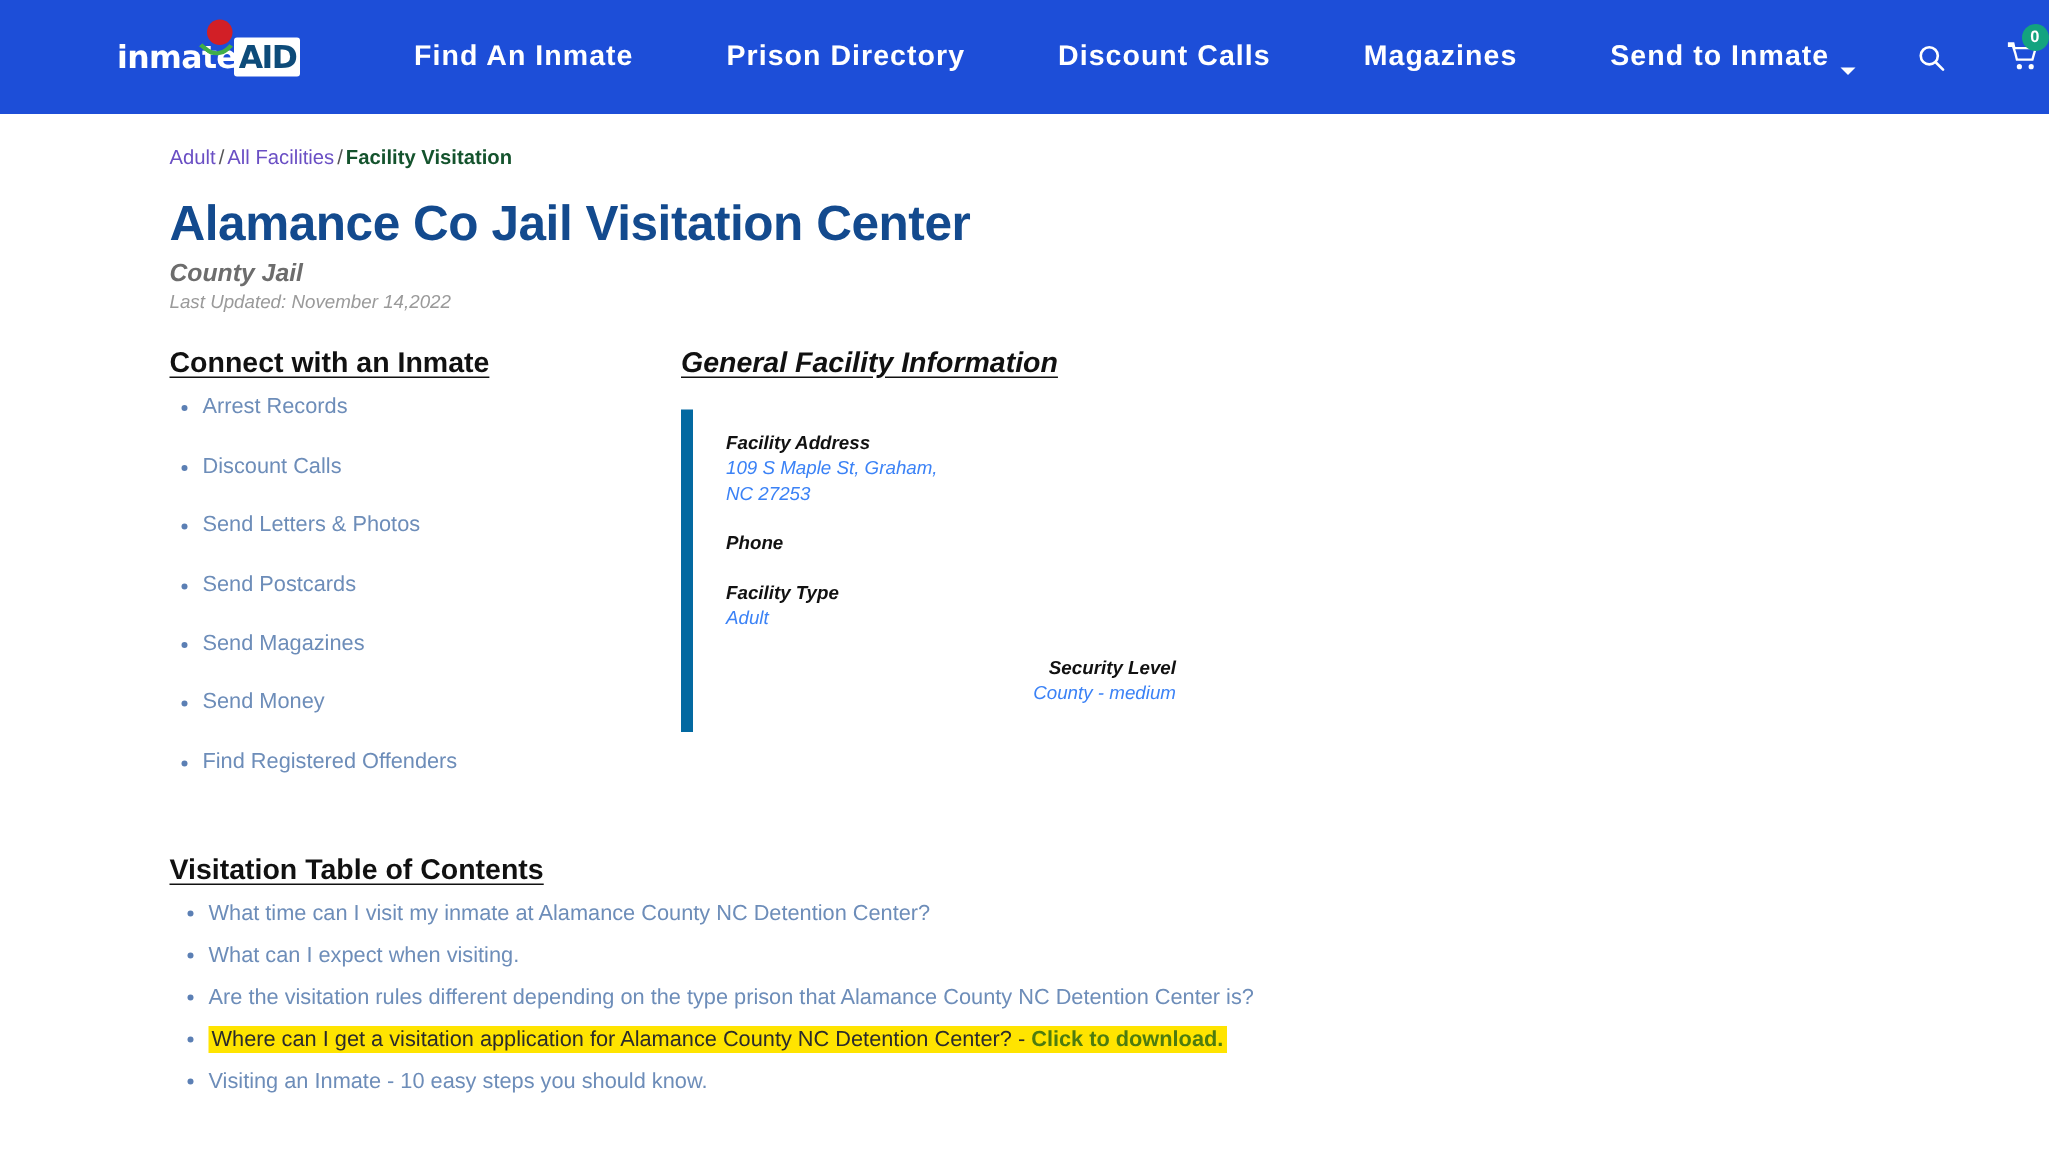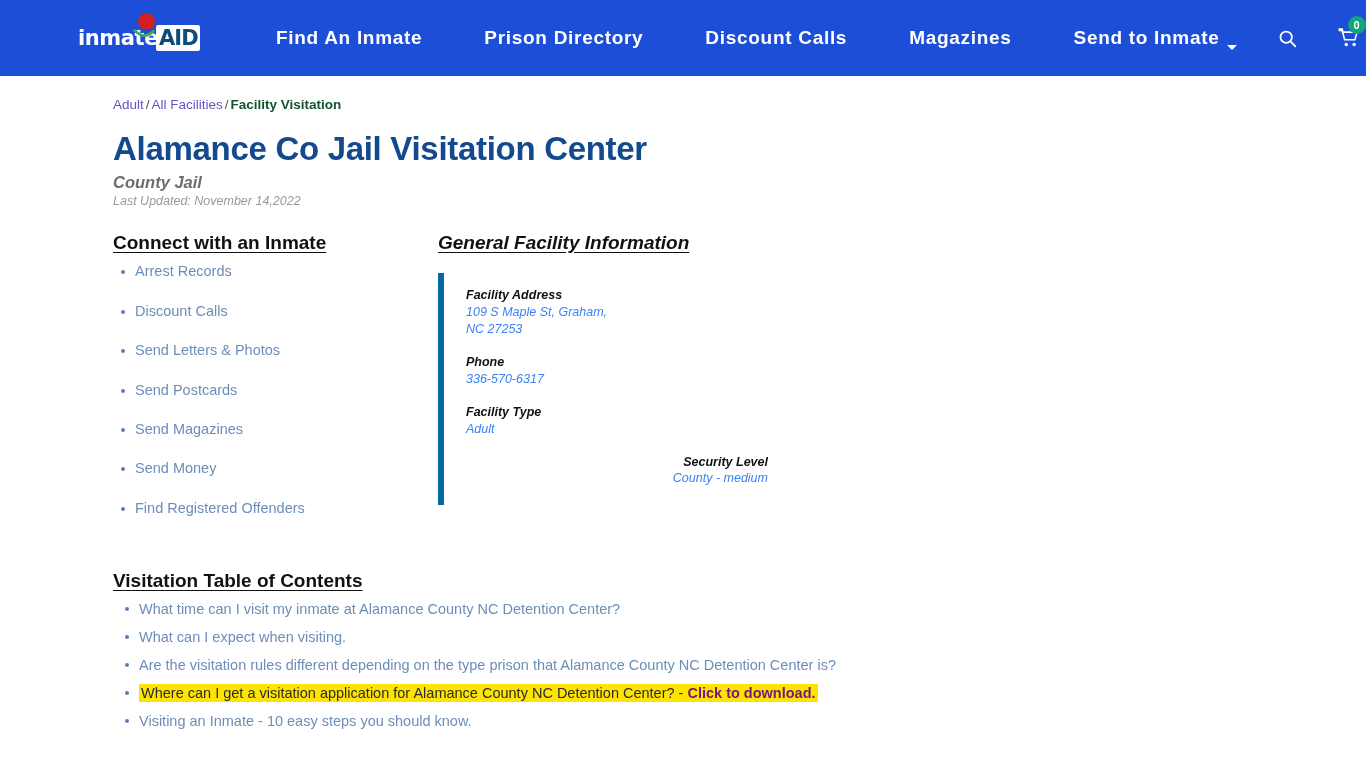--- a/index.html
+++ b/index.html
@@ -179,20 +179,21 @@
     font-size: 12.5px;
     font-style: italic;
     color: #9a9a9a;
     margin-top: 4px;
     line-height: 1.1;
   }
 
   .columns {
     display: flex;
     margin-top: 22px;
+    gap: 16px;
   }
   .col-left { width: 325px; flex: 0 0 325px; }
   .col-right { flex: 1 1 auto; font-style: italic; }
 
   h2.section-head {
     font-size: 19px;
     font-weight: bold;
     color: #111111;
     text-decoration: underline;
     text-underline-offset: 3px;
@@ -222,21 +223,21 @@
     border-radius: 50%;
     background: #5b7fb4;
   }
   ul.link-list li a {
     color: #6d8db9;
     text-decoration: none;
     cursor: pointer;
   }
 
   .facility-box {
-    border-left: 6px solid #0369a1;
+    border-left: 8px solid #0369a1;
     padding: 14px 0 18px 22px;
     margin-top: 18px;
     max-width: 330px;
   }
   .fact { margin-bottom: 16px; }
   .fact:last-child { margin-bottom: 0; text-align: right; }
   .fact-label {
     font-size: 12.5px;
     font-weight: bold;
     color: #111111;
@@ -275,21 +276,21 @@
     color: #6d8db9;
     text-decoration: none;
     cursor: pointer;
   }
   ul.toc-list li.highlight a {
     background: #ffe400;
     color: #2b2b2b;
     padding: 1px 2px;
   }
   ul.toc-list li.highlight a .bold-tail {
-    color: #701a75;
+    color: #4d7c0f;
     font-weight: bold;
   }
 </style>
 </head>
 <body>
 
 <div class="topnav">
 
   <div class="logo">
     <div class="logo-text"><span>inmate</span><span class="aid">AID</span></div>
@@ -368,21 +369,20 @@
     <div class="col-right">
       <h2 class="section-head">General Facility Information</h2>
       <div class="facility-box">
         <div class="fact">
           <div class="fact-label">Facility Address</div>
           <div class="fact-value">109 S Maple St, Graham,
 NC 27253</div>
         </div>
         <div class="fact">
           <div class="fact-label">Phone</div>
-          <div class="fact-value">336-570-6317</div>
         </div>
         <div class="fact">
           <div class="fact-label">Facility Type</div>
           <div class="fact-value">Adult</div>
         </div>
         <div class="fact">
           <div class="fact-label">Security Level</div>
           <div class="fact-value">County - medium</div>
         </div>
       </div>

